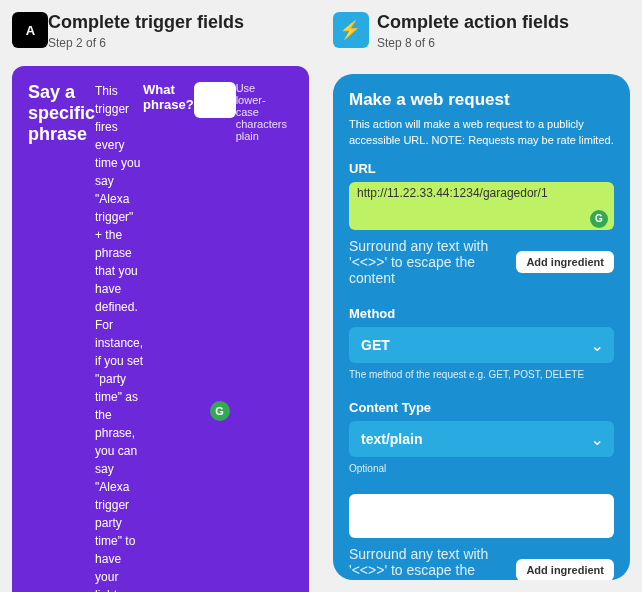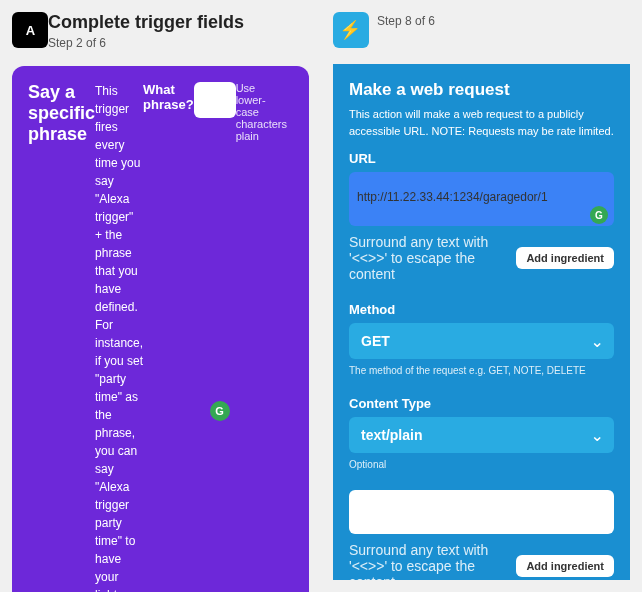--- a/index.html
+++ b/index.html
@@ -134,23 +134,23 @@
       width: 321px;
       height: 592px;
       background: #f0f0f0;
       padding: 12px;
       display: flex;
       flex-direction: column;
     }
 
     .action-card {
       background: #1a8fd1;
-      border-radius: 0;
+      border-radius: 20px;
       padding: 16px;
-      margin-top: 12px;
+      margin-top: 20px;
       flex: 1;
       display: flex;
       flex-direction: column;
       overflow-y: auto;
     }
 
     .action-card .card-title {
       font-size: 17px;
       margin-bottom: 6px;
     }
@@ -164,25 +164,25 @@
       margin-bottom: 10px;
     }
 
     .url-input-wrapper {
       position: relative;
       margin-bottom: 4px;
     }
 
     .url-textarea {
       width: 100%;
-      padding: 18px 28px 8px 8px;
+      padding: 4px 28px 8px 8px;
       border: none;
       border-radius: 6px;
       font-size: 12px;
-      background: #3b82f6;
+      background: #bef264;
       color: #333;
       outline: none;
       resize: none;
       min-height: 48px;
       font-family: inherit;
     }
 
     .url-g-badge {
       position: absolute;
       right: 6px;
@@ -327,20 +327,21 @@
     </div>
     <div class="hint-text">Use lower-case characters plain</div>
     <button class="create-btn">Content trigger</button>
   </div>
 </div>
 
 <div class="right-panel">
   <div class="panel-header">
     <div class="action-icon">⚡</div>
     <div class="panel-title-block">
+      <div class="panel-title">Complete action fields</div>
       <div class="panel-step">Step 8 of 6</div>
     </div>
   </div>
 
   <div class="action-card">
     <div class="card-title">Make a web request</div>
     <div class="card-description">This action will make a web request to a publicly accessible URL. NOTE: Requests may be rate limited.</div>
 
     <div class="field-section">
       <div class="field-label">URL</div>
@@ -358,21 +359,21 @@
       <div class="field-label">Method</div>
       <div class="select-wrapper">
         <select class="styled-select">
           <option>GET</option>
           <option>POST</option>
           <option>PUT</option>
           <option>DELETE</option>
         </select>
         <div class="select-arrow">⌄</div>
       </div>
-      <div class="field-hint">The method of the request e.g. GET, NOTE, DELETE</div>
+      <div class="field-hint">The method of the request e.g. GET, POST, DELETE</div>
     </div>
 
     <div class="field-section">
       <div class="field-label">Content Type</div>
       <div class="select-wrapper">
         <select class="styled-select">
           <option>text/plain</option>
           <option>application/json</option>
           <option>application/x-www-form-urlencoded</option>
         </select>

